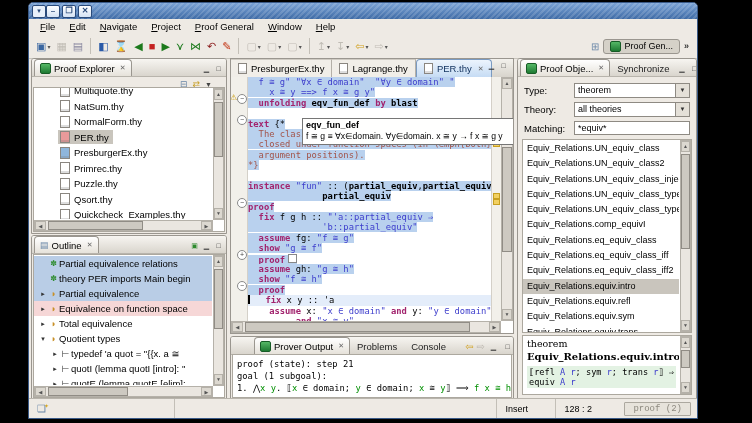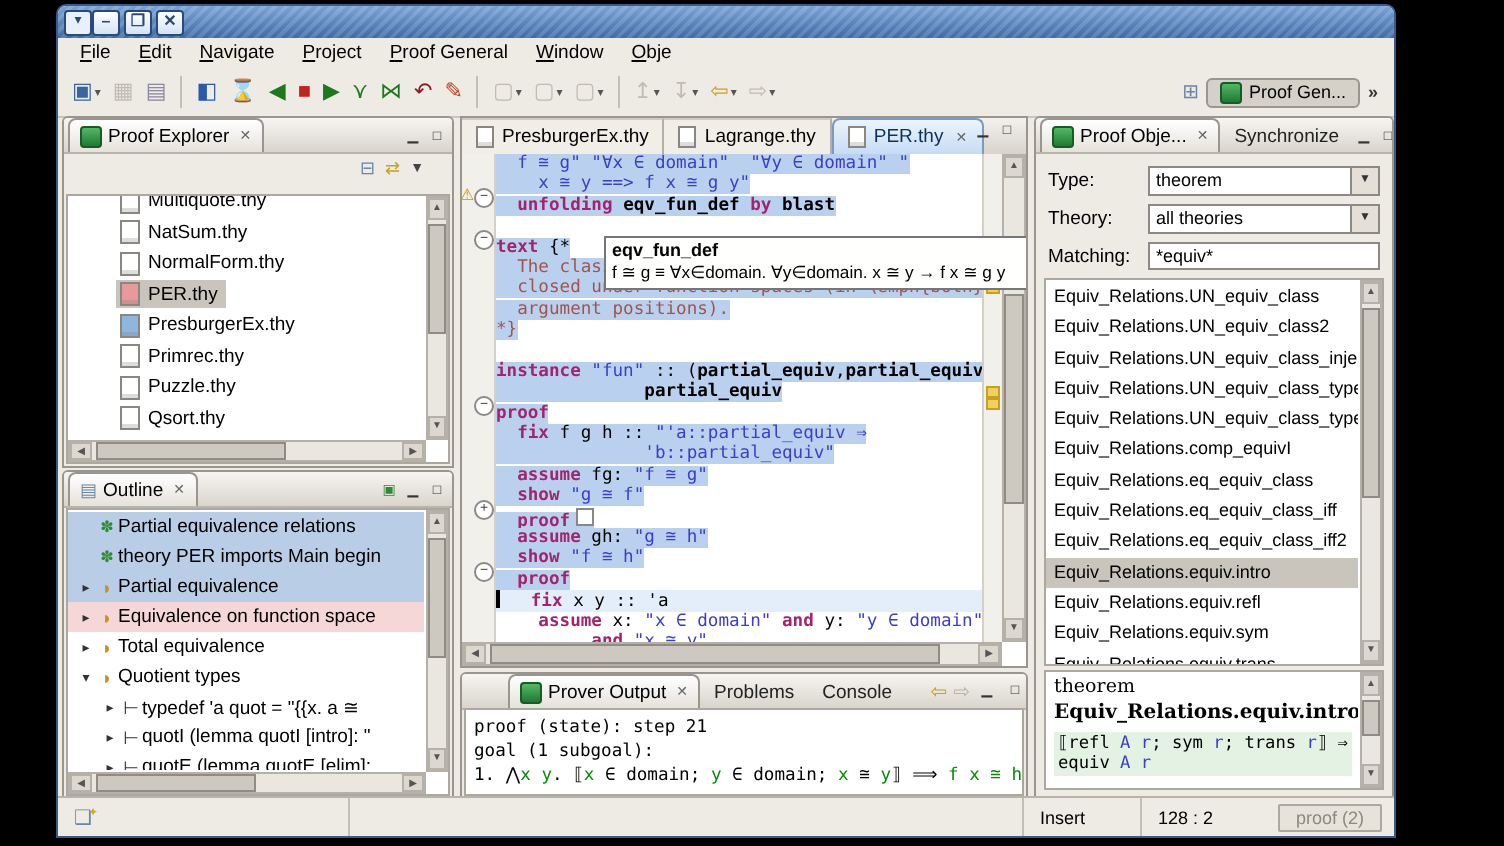--- a/index.html
+++ b/index.html
@@ -148,21 +148,21 @@
   
   .statusbar{position:absolute;left:0;right:0;bottom:0;height:19px;background:#eeeae4;border-top:1px solid #b8b4ac;
     display:flex;align-items:center;font-size:9px;}
   .sb-icon-cell{width:145px;flex:none;display:flex;align-items:center;height:100%;border-right:1px solid #c3bfb7;}
   .si1{color:#6a87a8;font-size:10px;margin-left:8px;}
   .si2{color:#d8a820;font-size:6px;margin-left:-2px;margin-top:-6px;}
   .sb-spring{flex:1;}
   .sb-cell{display:flex;align-items:center;justify-content:flex-start;height:100%;border-left:1px solid #c3bfb7;
     padding:0 8px;white-space:nowrap;}
   .sb-proof{margin:0 6px 0 4px;padding:1px 8px;border:1px solid #aca89f;background:#e7e3db;color:#8d897f;
-    border-radius:1px;white-space:nowrap;}
+    border-radius:1px;white-space:nowrap;font-family:Liberation Mono, monospace;}
 </style>
 </head>
 <body>
 
 <div id="app">
  <div id="win">
 
   <div class="titlebar">
     <span class="win-icon">▾</span>
     <span class="wbtns">
@@ -172,21 +172,21 @@
     </span>
   </div>
 
   <div class="menubar" id="menubar">
         <span class="menu-item">File</span>
         <span class="menu-item">Edit</span>
         <span class="menu-item">Navigate</span>
         <span class="menu-item">Project</span>
         <span class="menu-item">Proof General</span>
         <span class="menu-item">Window</span>
-        <span class="menu-item">Obje</span>
+        <span class="menu-item">Help</span>
       </div>
 
   <div class="tbrow">
     <span id="tb-icons">
           <span class="tb-btn">
             <span class="tb-glyph" style="color: rgb(58, 102, 160);">▣</span>
             <span class="tb-dd">▾</span>
           </span>
           <span class="tb-btn dis">
             <span class="tb-glyph" style="color: rgb(185, 181, 173);">▦</span>
@@ -275,21 +275,21 @@
         <span class="mm">
           <span class="mmb">▁</span>
           <span class="mmb">□</span>
         </span>
       </div>
       <div class="localbar">
         <span style="color:#6a87a8;font-size:9px;">⊟</span>
         <span style="color:#c8a028;font-size:9px;">⇄</span>
         <span style="color:#444;font-size:7px;">▼</span>
       </div>
-      <div class="treebox" style="top:38px;">
+      <div class="treebox" style="top:28px;">
         <div id="explorer-rows" style="position:absolute;left:0;top:0;right:12px;bottom:12px;overflow:hidden;">
               <div class="trow" style="margin-top: -5px;">
                 <span class="rowsel">
                   <span class="icon-doc" style="background: rgb(255, 255, 255);"></span>
                   <span>Multiquote.thy</span>
                 </span>
               </div>
               <div class="trow">
                 <span class="rowsel">
                   <span class="icon-doc" style="background: rgb(255, 255, 255);"></span>

